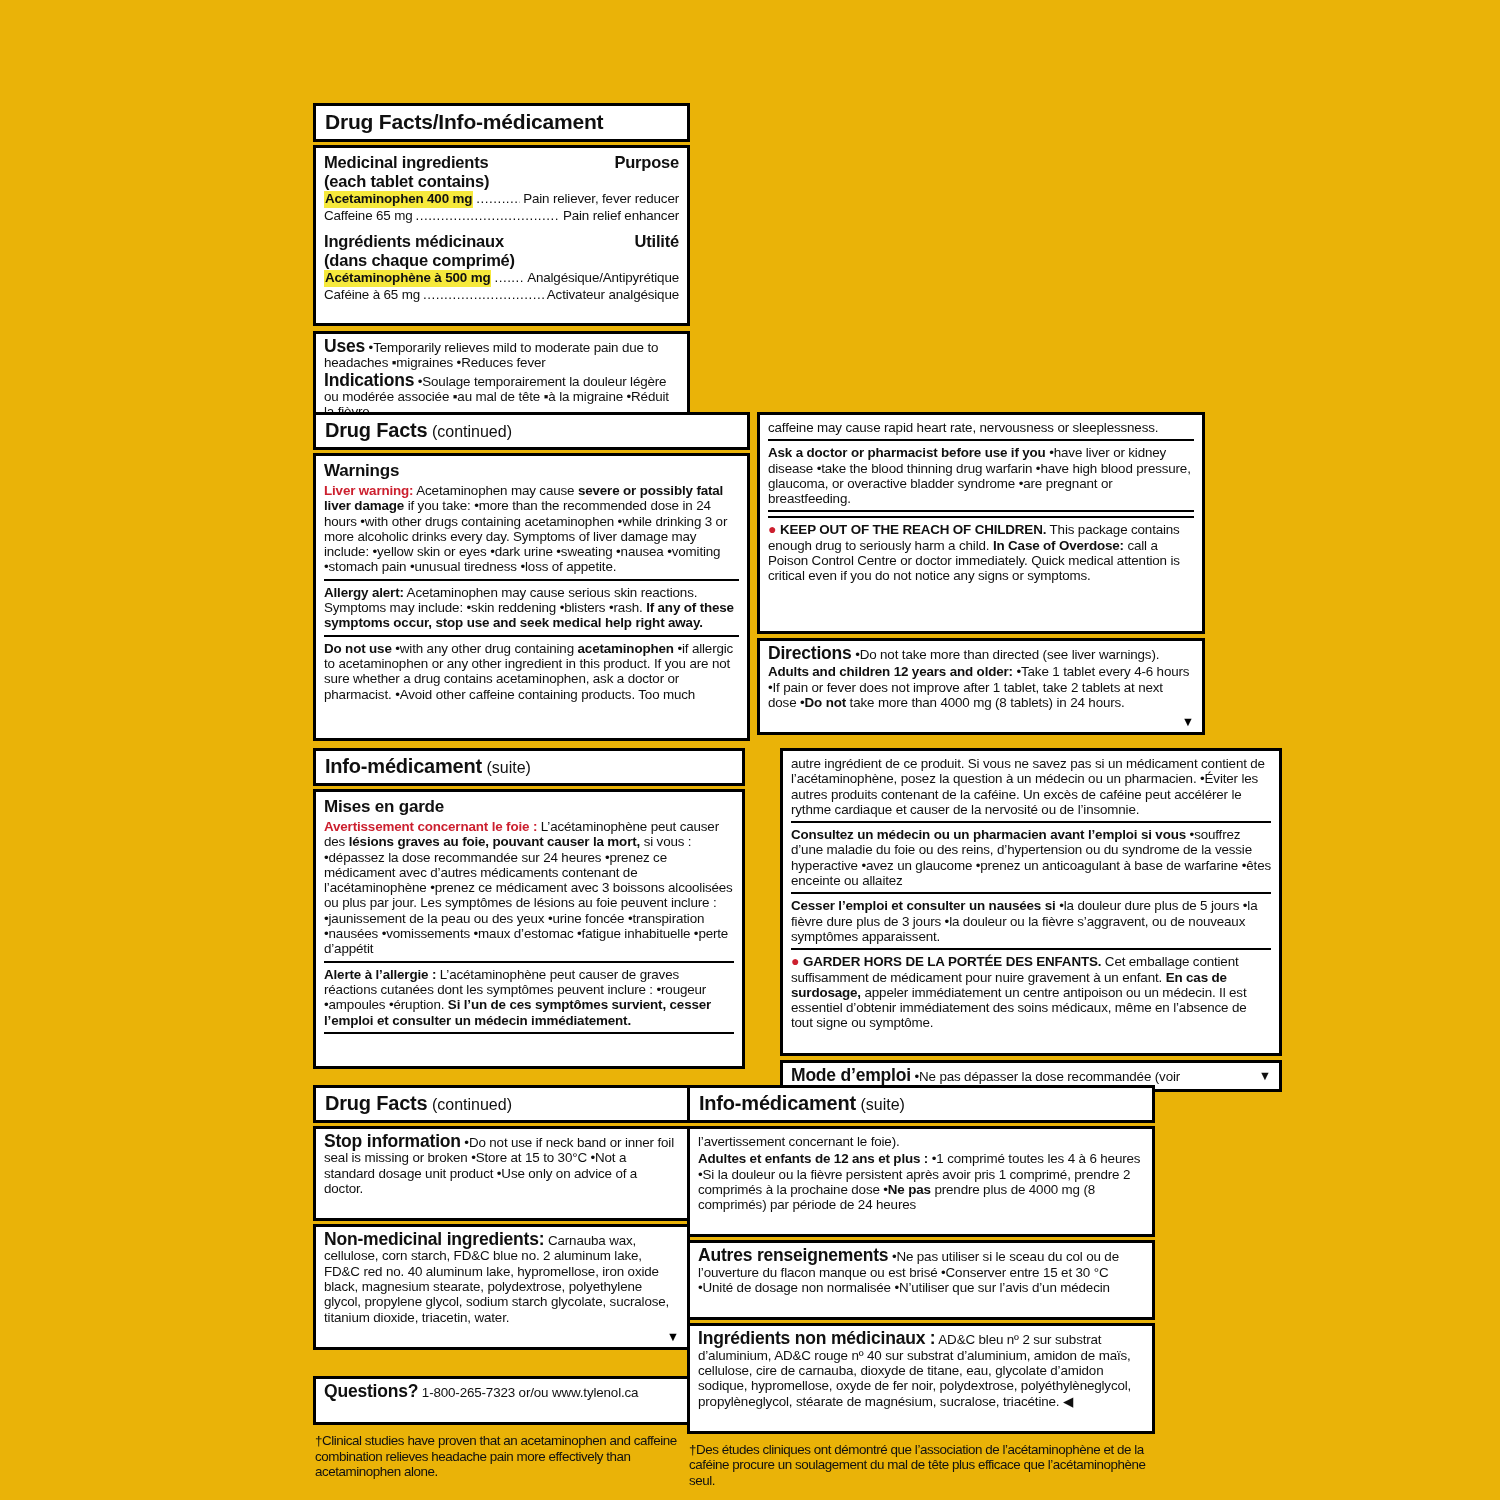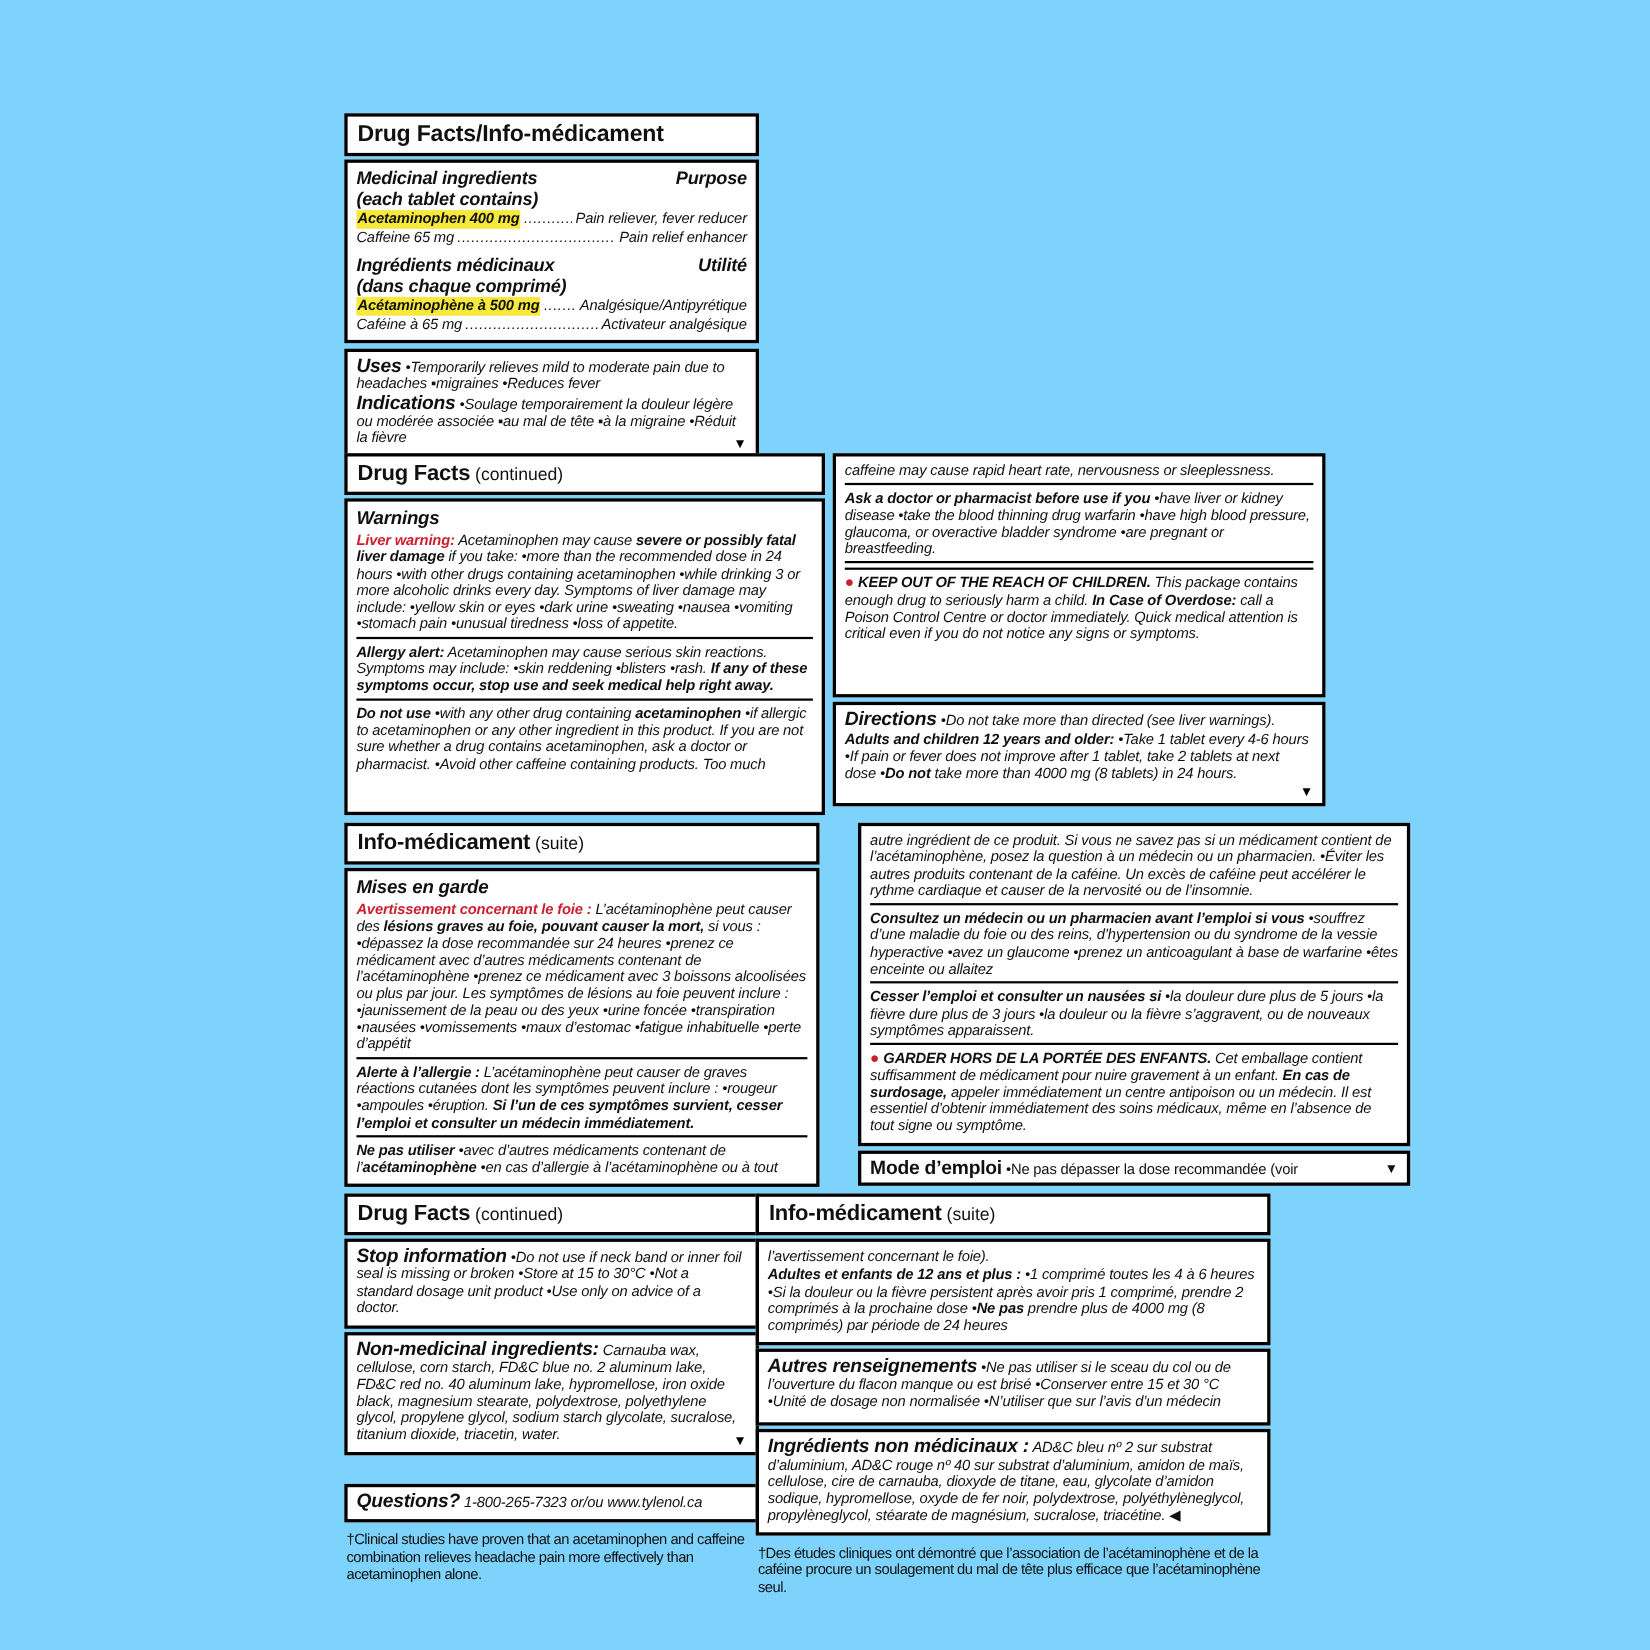--- a/index.html
+++ b/index.html
@@ -1,27 +1,27 @@
 <!DOCTYPE html>
 <html style="--accent-red: #cc1f2e; --highlight-yellow: #f6e93c;"><head>
 <meta charset="utf-8">
 <style>
   :root{ --accent-red:#cc1f2e; --highlight-yellow:#f6e93c; }
   *{box-sizing:border-box;}
   body{margin:0;background:#ffffff;font-family:"Liberation Sans","DejaVu Sans",sans-serif;color:#101010;}
-  .page{position:relative;width:1500px;height:1500px;background:#7dd3fc;overflow:hidden;}
+  .page{position:relative;width:1500px;height:1500px;background:#eab308;overflow:hidden;}
 
   .col{position:absolute;}
   .box{border:3px solid #000;background:#fff;position:relative;}
   .hdrbox{border:3px solid #000;padding:4px 9px 5px;margin-bottom:3px;background:#fff;}
   .hdr-b{font-weight:bold;font-size:20px;letter-spacing:-0.2px;}
   .hdr-r{font-size:16px;}
   .hdr-big{font-weight:bold;font-size:21px;letter-spacing:-0.2px;}
 
-  .sec{padding:5px 8px 6px;position:relative;font-style:italic;}
+  .sec{padding:5px 8px 20px;position:relative;}
   .p{margin:0 0 2px;font-size:13.4px;line-height:15.3px;letter-spacing:-0.15px;}
   .divider{border:none;border-top:2px solid #000;margin:4px 0;}
   .h{font-weight:bold;font-size:17.5px;letter-spacing:-0.2px;}
   .b{font-weight:bold;}
   .red{color:var(--accent-red);font-weight:bold;}
   .dot{color:var(--accent-red);font-size:14px;}
   .hl{background:var(--highlight-yellow);font-weight:bold;padding:0 1px;}
   .w-title{font-weight:bold;font-size:17px;margin:0 0 2px;letter-spacing:-0.2px;}
 
   .arrow{position:absolute;bottom:3px;right:8px;font-size:12.5px;color:#000;}
@@ -148,21 +148,20 @@
   <div class="col" id="p3-left">
     <div class="hdrbox">
       <span class="hdr-b">Info-médicament</span><span class="hdr-r"> (suite)</span>
     </div>
     <div class="box sec" id="p3-left-mises">
       <div class="w-title">Mises en garde</div>
       <p class="p"><span class="red">Avertissement concernant le foie :</span><span> L’acétaminophène peut causer des </span><span class="b">lésions graves au foie, pouvant causer la mort,</span><span> si vous : •dépassez la dose recommandée sur 24 heures •prenez ce médicament avec d’autres médicaments contenant de l’acétaminophène •prenez ce médicament avec 3 boissons alcoolisées ou plus par jour. Les symptômes de lésions au foie peuvent inclure : •jaunissement de la peau ou des yeux •urine foncée •transpiration •nausées •vomissements •maux d’estomac •fatigue inhabituelle •perte d’appétit</span></p>
       <hr class="divider">
       <p class="p"><span class="b">Alerte à l’allergie :</span><span> L’acétaminophène peut causer de graves réactions cutanées dont les symptômes peuvent inclure : •rougeur •ampoules •éruption. </span><span class="b">Si l’un de ces symptômes survient, cesser l’emploi et consulter un médecin immédiatement.</span></p>
       <hr class="divider">
-      <p class="p"><span class="b">Ne pas utiliser</span><span> •avec d’autres médicaments contenant de l’</span><span class="b">acétaminophène</span><span> •en cas d’allergie à l’acétaminophène ou à tout</span></p>
     </div>
   </div>
 
   <div class="col" id="p3-right">
     <div class="box sec" id="p3-right-top">
       <p class="p"><span>autre ingrédient de ce produit. Si vous ne savez pas si un médicament contient de l’acétaminophène, posez la question à un médecin ou un pharmacien. •Éviter les autres produits contenant de la caféine. Un excès de caféine peut accélérer le rythme cardiaque et causer de la nervosité ou de l’insomnie.</span></p>
       <hr class="divider">
       <p class="p"><span class="b">Consultez un médecin ou un pharmacien avant l’emploi si vous</span><span> •souffrez d’une maladie du foie ou des reins, d’hypertension ou du syndrome de la vessie hyperactive •avez un glaucome •prenez un anticoagulant à base de warfarine •êtes enceinte ou allaitez</span></p>
       <hr class="divider">
       <p class="p"><span class="b">Cesser l’emploi et consulter un nausées si</span><span> •la douleur dure plus de 5 jours •la fièvre dure plus de 3 jours •la douleur ou la fièvre s’aggravent, ou de nouveaux symptômes apparaissent.</span></p>

